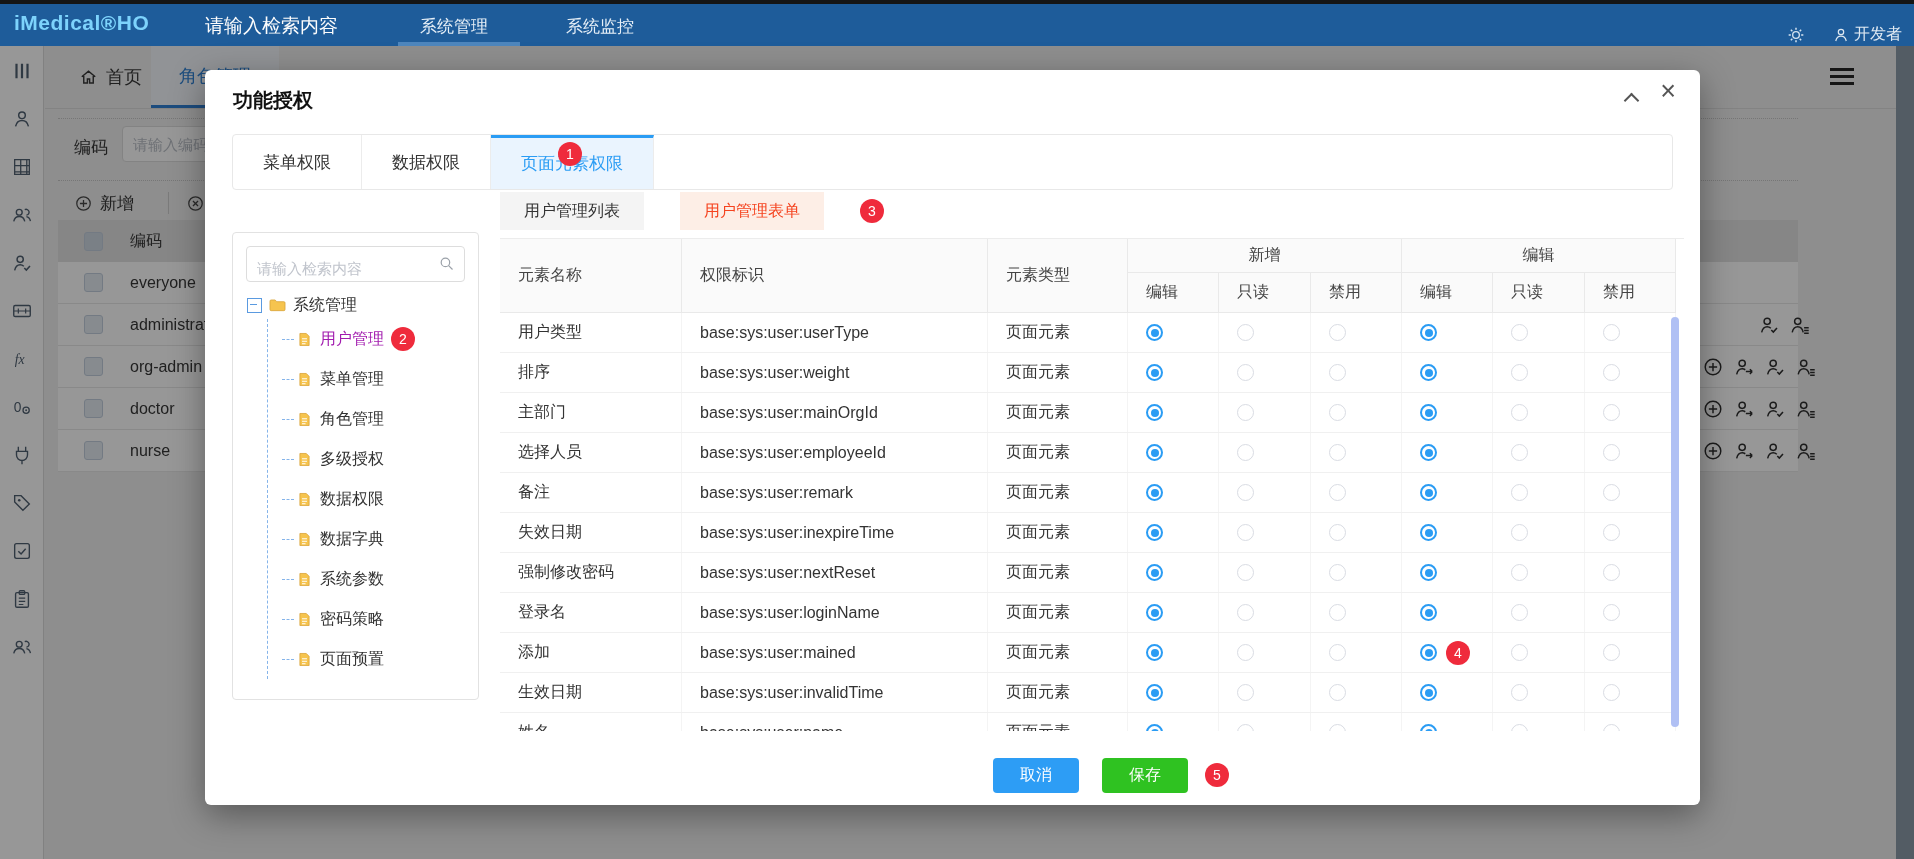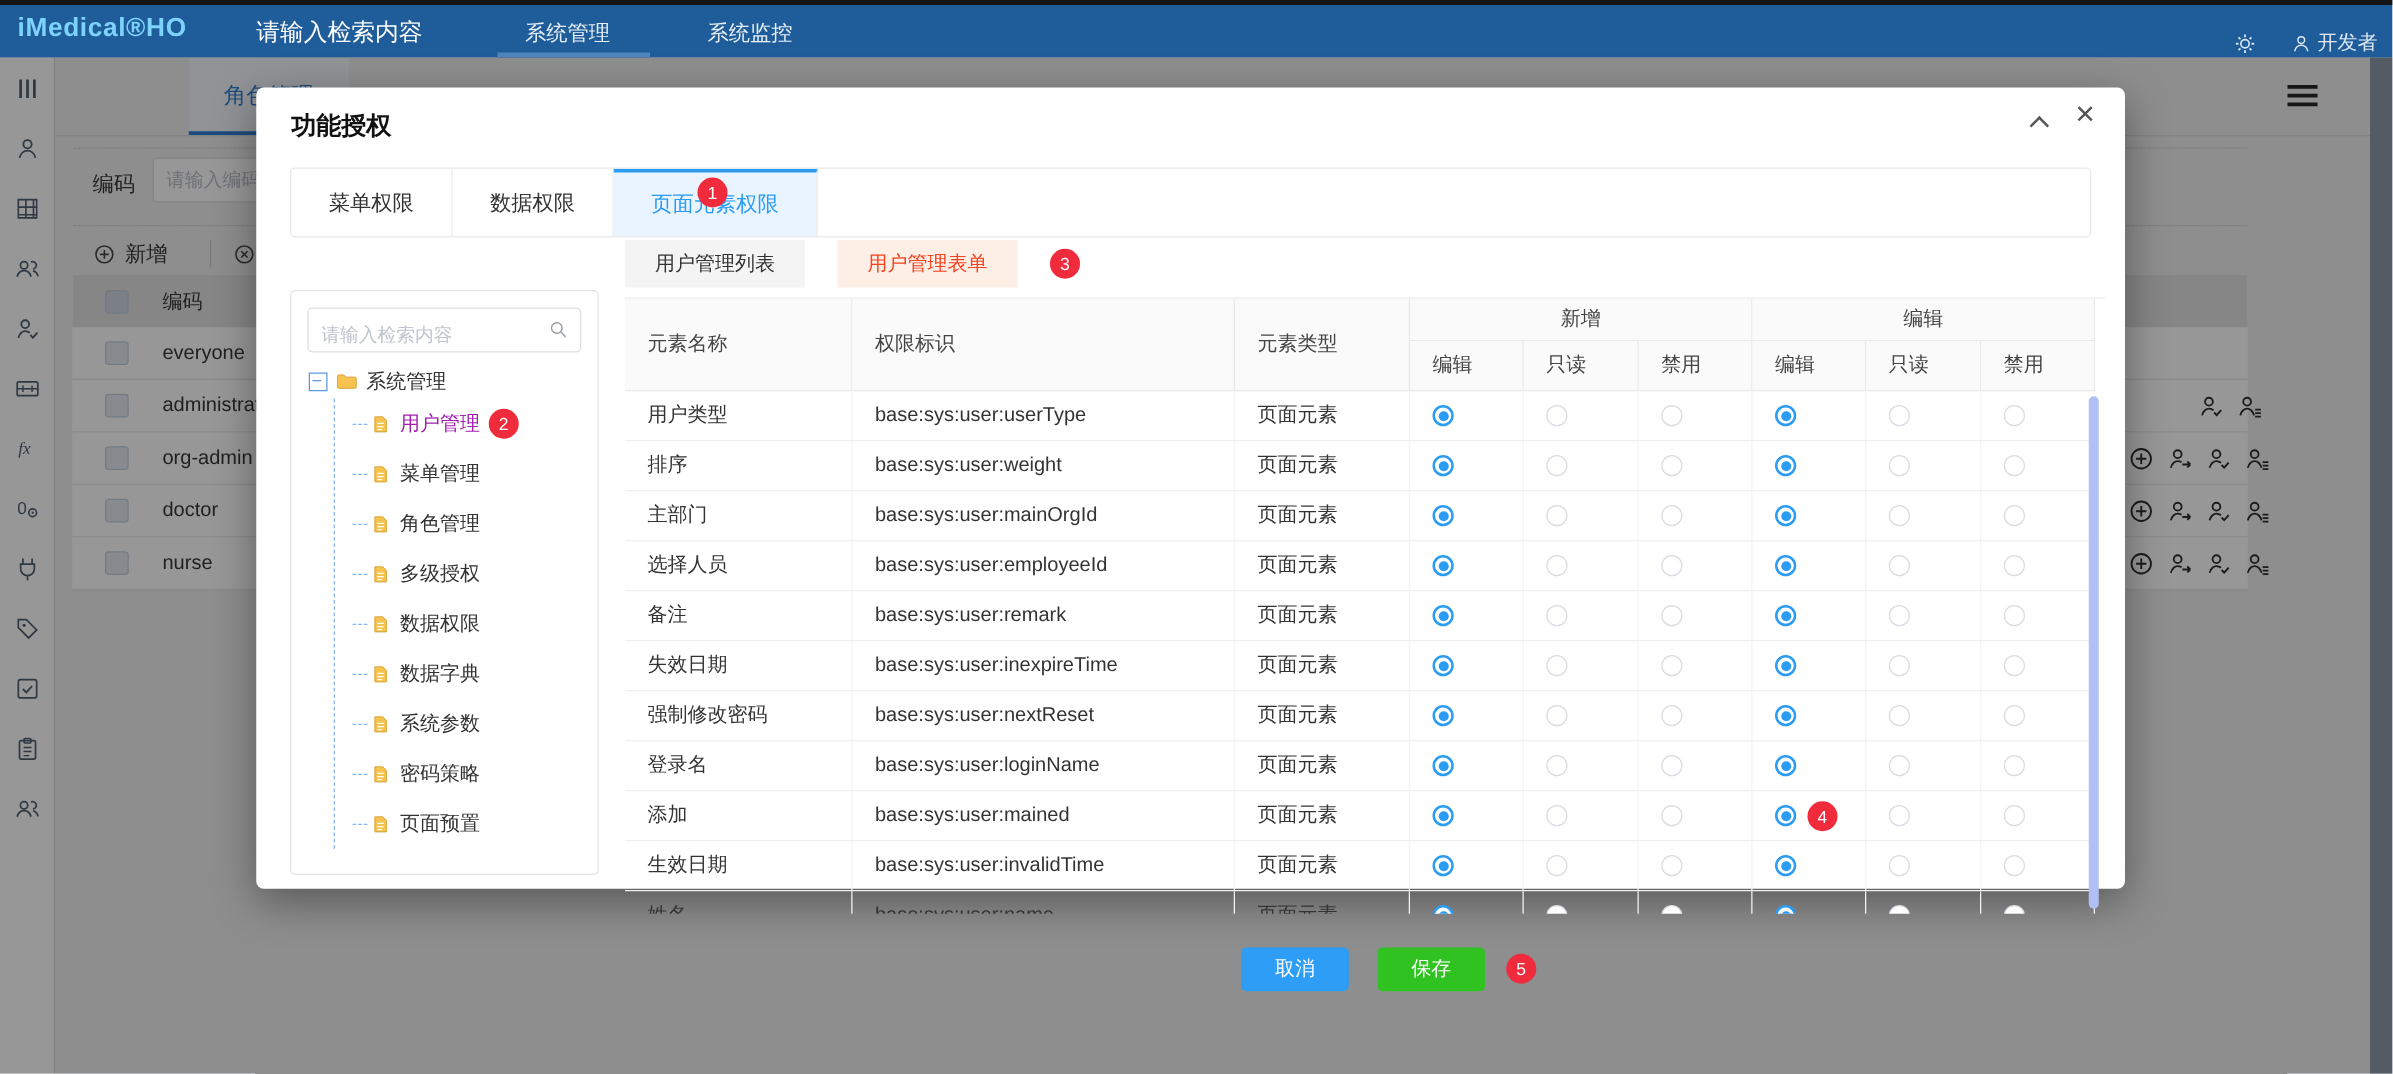--- a/index.html
+++ b/index.html
@@ -40,21 +40,21 @@
   .bg-tr{height:41px;background:#fff;border-bottom:1px solid #e7e7e7;display:flex;align-items:center;
          font-size:16px;color:#333;position:relative}
   .cb{width:17px;height:17px;background:#e3eaf2;border:1px solid #c2cedd;border-radius:3px;margin-left:26px;flex:none}
   .bg-th .cb{background:#cdd7e2}
   .bg-code{margin-left:27px}
   .row-actions{position:absolute;left:1644px;top:0;height:100%;display:flex;align-items:center;gap:9px;color:#2a2a2a}
   .rstrip{position:absolute;right:0;top:0;width:18px;height:813px;background:#8b99a8}
   
   .overlay{position:absolute;left:0;top:46px;width:1914px;height:813px;background:rgba(8,8,8,.42);z-index:5}
   
-  .modal{position:absolute;left:205px;top:70px;width:1495px;height:641px;background:#fff;border-radius:6px;
+  .modal{position:absolute;left:205px;top:70px;width:1495px;height:735px;background:#fff;border-radius:6px;
          box-shadow:0 10px 34px rgba(0,0,0,.38);z-index:10}
   .m-title{position:absolute;left:28px;top:17px;font-size:20px;font-weight:bold;color:#111}
   .m-collapse{position:absolute;right:62px;top:22px;width:13px;height:13px;cursor:pointer}
   .m-collapse::before{content:"";position:absolute;left:1px;top:3px;width:9px;height:9px;
          border-left:2px solid #555;border-top:2px solid #555;transform:rotate(45deg)}
   .m-close{position:absolute;right:24px;top:8px;font-size:27px;color:#555;cursor:pointer;line-height:1}
   .m-tabs{position:absolute;left:27px;top:64px;width:1441px;height:56px;border:1px solid #e8e8e8;border-radius:4px;
           display:flex;box-sizing:border-box;overflow:hidden}
   .m-tab{padding:0 30px;display:flex;align-items:center;font-size:17px;color:#333;border-right:1px solid #ececec;cursor:pointer}
   .m-tab.active{background:#eaf4fe;color:#2a9cf4;border-top:3px solid #2a9cf4}
@@ -68,21 +68,21 @@
   .tree-search::placeholder{color:#c0c4cc}
   .tree-search-ic{position:absolute;left:205px;top:22px;color:#9aa0a8}
   .tree-root{position:absolute;left:14px;top:62px;display:flex;align-items:center;gap:6px;font-size:16px;color:#333;cursor:pointer}
   .tgl{width:13px;height:13px;border:1px solid #5a9ae0;background:#fff;position:relative;flex:none}
   .tgl::after{content:"";position:absolute;left:2px;top:5px;width:7px;height:1px;background:#5a9ae0}
   .tree-kids{position:absolute;left:34px;top:86px;list-style:none;margin:0;padding:0 0 0 14px;border-left:1px dashed #85b4ea}
   .tree-kids li{height:40px;display:flex;align-items:center;gap:7px;font-size:16px;color:#333;cursor:pointer;position:relative;padding-left:14px}
   .tree-kids li::before{content:"";position:absolute;left:0;top:20px;width:12px;border-top:1px dashed #85b4ea}
   .tree-kids li.sel .tlabel{color:#a21caf;}
   
-  .m-subtabs{position:absolute;left:295px;top:122px;display:flex;align-items:center;gap:26px}
+  .m-subtabs{position:absolute;left:295px;top:122px;display:flex;align-items:center;gap:36px}
   .subtab{height:38px;display:flex;align-items:center;padding:0 24px;font-size:16px;color:#333;background:#f4f4f4;cursor:pointer}
   .subtab.active{background:#fdeee6;color:#f5431f}
   
   .m-table{position:absolute;left:295px;top:168px;width:1184px;height:492px;overflow:hidden;border-top:1px solid #ececec}
   .hcell{position:absolute;background:#fafafa;border-right:1px solid #e9e9e9;border-bottom:1px solid #e9e9e9;
          box-sizing:border-box;display:flex;align-items:center;padding-left:18px;font-size:16px;color:#444}
   .hcell.center{justify-content:center;padding-left:0}
   .tbody{position:absolute;left:0;top:74px;width:1176px}
   .trow{display:grid;grid-template-columns:182px 306px 140px 91px 92px 91px 91px 92px 91px;height:40px;
         border-bottom:1px solid #f0f0f0;box-sizing:border-box}
@@ -252,20 +252,26 @@
       </svg>
     <svg class="s-ic" width="22" height="22">
         <use href="#i-clipboard"></use>
       </svg>
     <svg class="s-ic" width="22" height="22">
         <use href="#i-users"></use>
       </svg>
   </div>
 
   <div class="tabbar">
+    <div class="tab-home">
+      <svg class="ic" width="19" height="19">
+          <use href="#i-home"></use>
+        </svg>
+      <span>首页</span>
+    </div>
     <div class="tab-role">
       <span>角色管理</span>
     </div>
     <div class="hamburger">
         <i></i>
         <i></i>
         <i></i>
       </div>
   </div>
 

